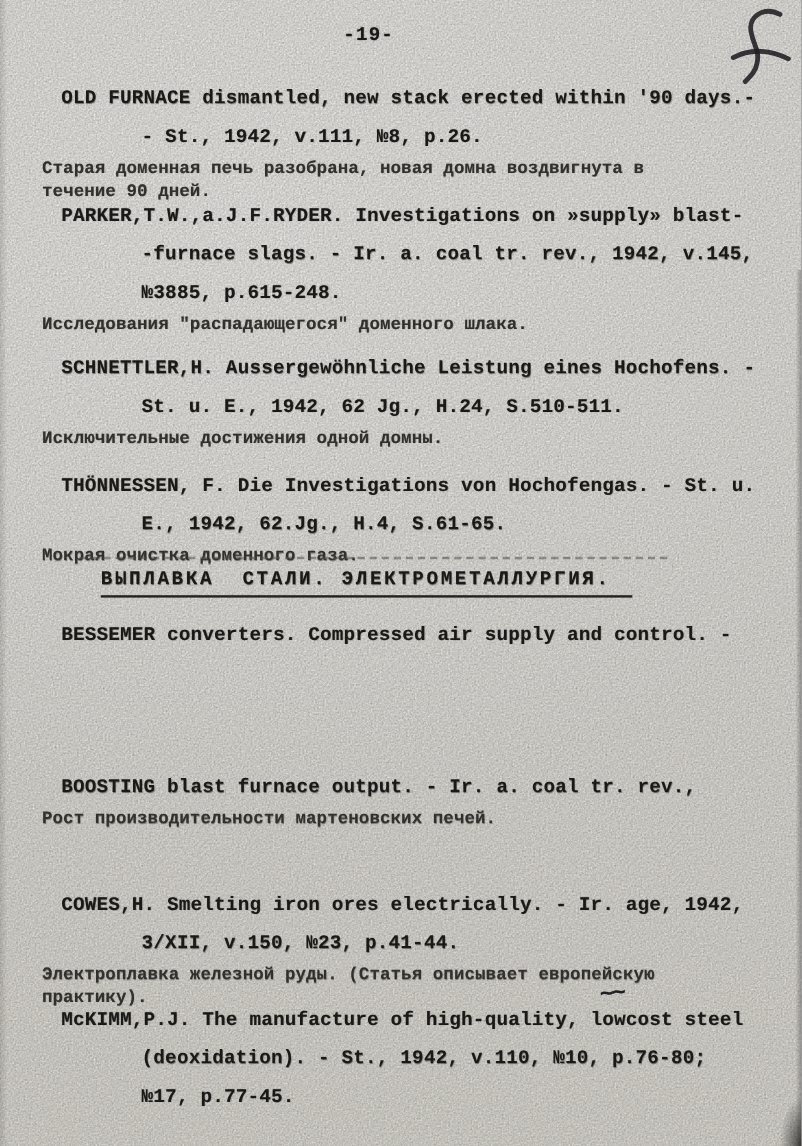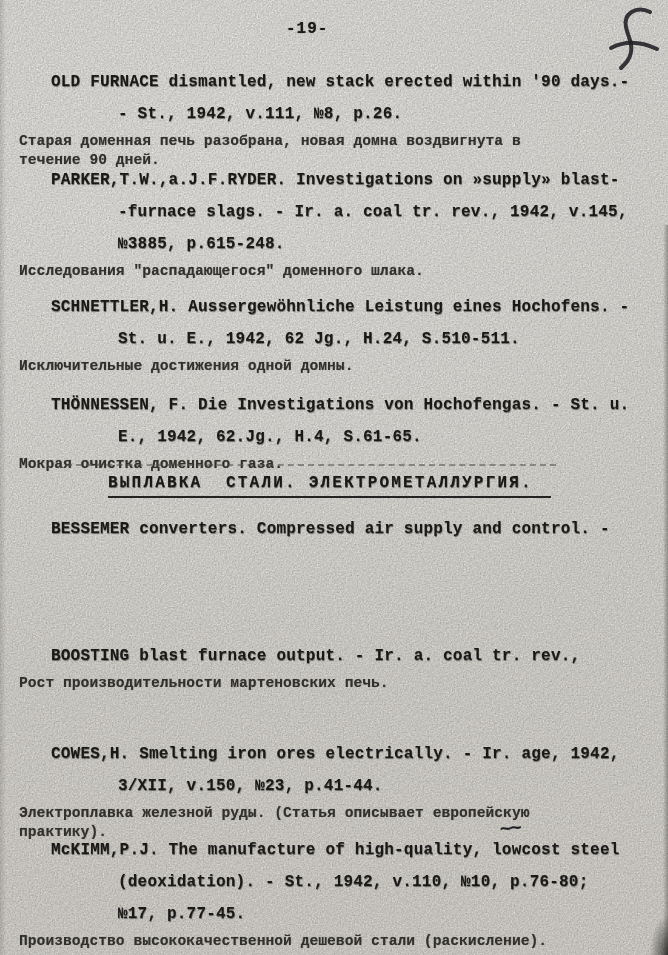--- a/index.html
+++ b/index.html
@@ -29,33 +29,33 @@
   .hw-mark{position:absolute;top:2px;right:2px;width:70px;height:82px;}
   .entry{position:absolute;left:16px;width:655px;}
   .eline{
     display:block;line-height:32px;font-size:16px;font-weight:700;
     letter-spacing:0.2px;white-space:pre;
     text-shadow:0.4px 0.5px 0.8px rgba(35,33,30,0.55);
   }
   .eline.first{margin-left:35px;}
   .eline.cont{margin-left:102px;}
   .trans{
-    margin-left:3px;margin-top:2px;width:560px;
+    margin-left:19px;margin-top:2px;width:560px;
     font-size:14.5px;font-weight:700;line-height:19px;
     color:#3b3935;letter-spacing:0.1px;
     text-shadow:0.3px 0.4px 0.7px rgba(50,48,45,0.5);
   }
   #e1{top:66px}#e2{top:164px}#e3{top:291px}#e4{top:389px}
   #e5{top:513px}#e6{top:640px}#e7{top:738px}#e8{top:834px}
   .divider{
     position:absolute;top:464px;left:66px;width:490px;height:0;
     border-top:2px dashed rgba(95,93,88,0.55);
   }
   .heading{
-    position:absolute;top:474px;left:108px;
+    position:absolute;top:474px;left:84px;
     font-size:16px;font-weight:700;letter-spacing:2.2px;white-space:pre;
     padding:0 18px 4px 0;border-bottom:2.5px solid #2a2927;
     text-shadow:0.4px 0.5px 0.8px rgba(35,33,30,0.6);
   }
   .insert-mark{
     position:absolute;top:822px;left:500px;width:36px;height:14px;
     font-size:20px;font-weight:700;color:#242329;transform:rotate(-6deg);
     line-height:14px;letter-spacing:-2px;
   }
 </style>
@@ -103,34 +103,33 @@
   <div class="divider"></div>
 
   <div class="heading">ВЫПЛАВКА  СТАЛИ. ЭЛЕКТРОМЕТАЛЛУРГИЯ.</div>
 
   <div class="entry" id="e5">
     <span class="eline first">BESSEMER converters. Compressed air supply and control. -</span>
   </div>
 
   <div class="entry" id="e6">
     <span class="eline first">BOOSTING blast furnace output. - Ir. a. coal tr. rev.,</span>
-    <div class="trans">Рост производительности мартеновских печь.</div>
+    <div class="trans">Рост производительности мартеновских печей.</div>
   </div>
 
   <div class="entry" id="e7">
     <span class="eline first">COWES,H. Smelting iron ores electrically. - Ir. age, 1942,</span>
     <span class="eline cont">3/XII, v.150, №23, p.41-44.</span>
     <div class="trans">Электроплавка железной руды. (Статья описывает европейскую практику).</div>
   </div>
 
   <div class="entry" id="e8">
     <span class="eline first">McKIMM,P.J. The manufacture of high-quality, lowcost steel</span>
     <span class="eline cont">(deoxidation). - St., 1942, v.110, №10, p.76-80;</span>
     <span class="eline cont">№17, p.77-45.</span>
-    <div class="trans">Производство высококачественной  дешевой стали (раскисление).</div>
   </div>
 
   <div class="insert-mark">~~</div>
 
   <svg class="grain" width="668" height="955">
     <filter id="grainf" x="0" y="0" width="100%" height="100%">
       <feTurbulence type="fractalNoise" baseFrequency="0.65" numOctaves="2" stitchTiles="stitch" result="t"></feTurbulence>
       <feColorMatrix in="t" type="matrix" values="0 0 0 0 0.15  0 0 0 0 0.14  0 0 0 0 0.13  0.55 0.55 0.55 0 -0.35"></feColorMatrix>
     </filter>
     <rect width="668" height="955" filter="url(#grainf)" opacity="0.55"></rect>

